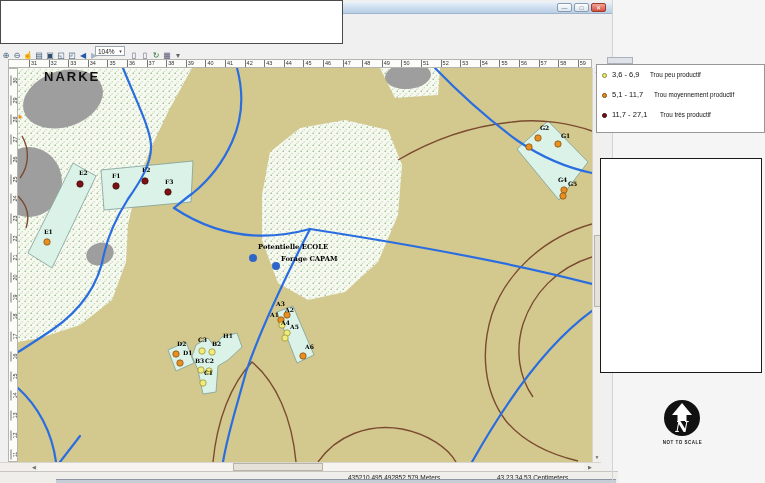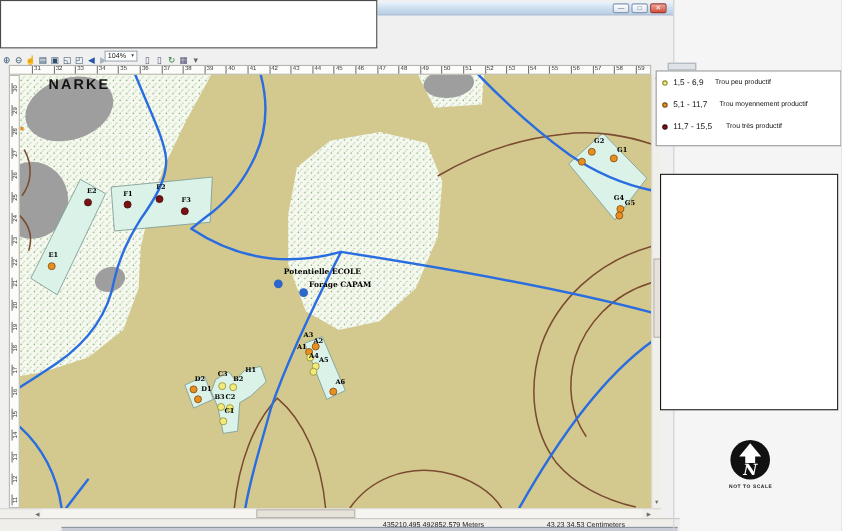--- a/index.html
+++ b/index.html
@@ -243,31 +243,31 @@
     <span class="abs" style="left:497px;top:2px">43,23 34,53 Centimeters</span>
   </div>
   <div class="abs" id="taskbar-sliver"></div>
 
   <div class="abs" id="win-right-edge"></div>
 
   <div class="abs" id="legend-tab"></div>
   <div class="abs" id="legend">
       <div class="leg-row" style="top: 5px;">
         <span class="leg-dot" style="background: rgb(243, 234, 125); border: 1px solid rgb(138, 138, 48);"></span>
-        <span class="leg-range">1,5 - 6,9</span>
+        <span class="leg-range">3,6 - 6,9</span>
         <span class="leg-desc" style="left: 48px;">Trou peu productif</span>
       </div>
       <div class="leg-row" style="top: 25px;">
         <span class="leg-dot" style="background: rgb(233, 143, 31); border: 1px solid rgb(122, 74, 16);"></span>
         <span class="leg-range">5,1 - 11,7</span>
         <span class="leg-desc" style="left: 52px;">Trou moyennement productif</span>
       </div>
       <div class="leg-row" style="top: 45px;">
         <span class="leg-dot" style="background: rgb(124, 17, 19); border: 1px solid rgb(58, 8, 8);"></span>
-        <span class="leg-range">11,7 - 15,5</span>
+        <span class="leg-range">11,7 - 27,1</span>
         <span class="leg-desc" style="left: 58px;">Trou très productif</span>
       </div>
     </div>
 
   <div class="abs" id="whitebox-r"></div>
 
   <div class="abs" id="north">
     <svg width="55" height="44" viewBox="0 0 55 44" xmlns="http://www.w3.org/2000/svg">
       <circle cx="27" cy="22" r="18" fill="#111"></circle>
       <polygon points="27,7 37,19 31.5,19 31.5,25 22.5,25 22.5,19 17,19" fill="#fff"></polygon>

